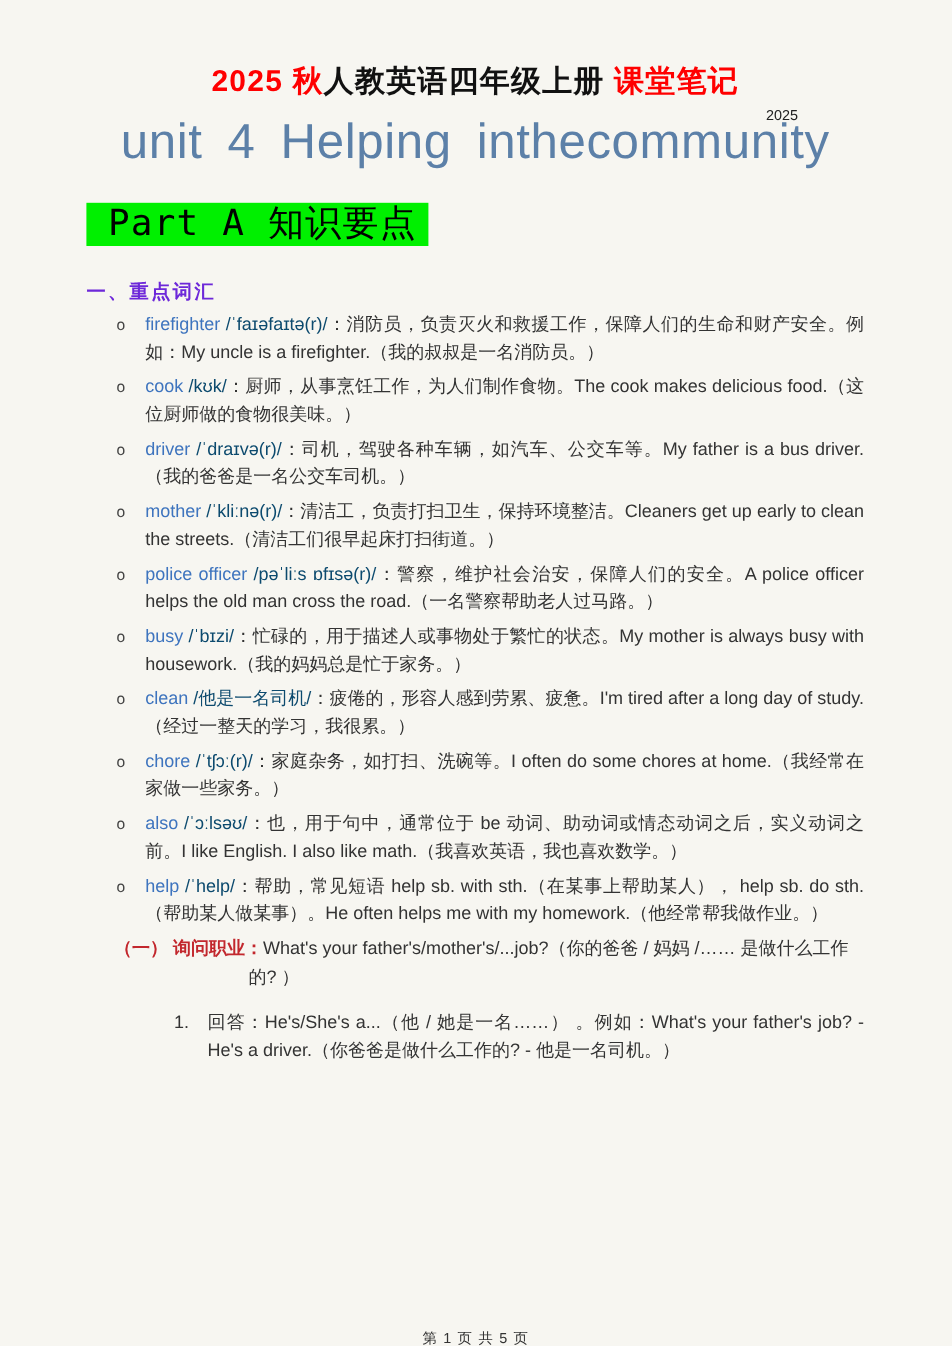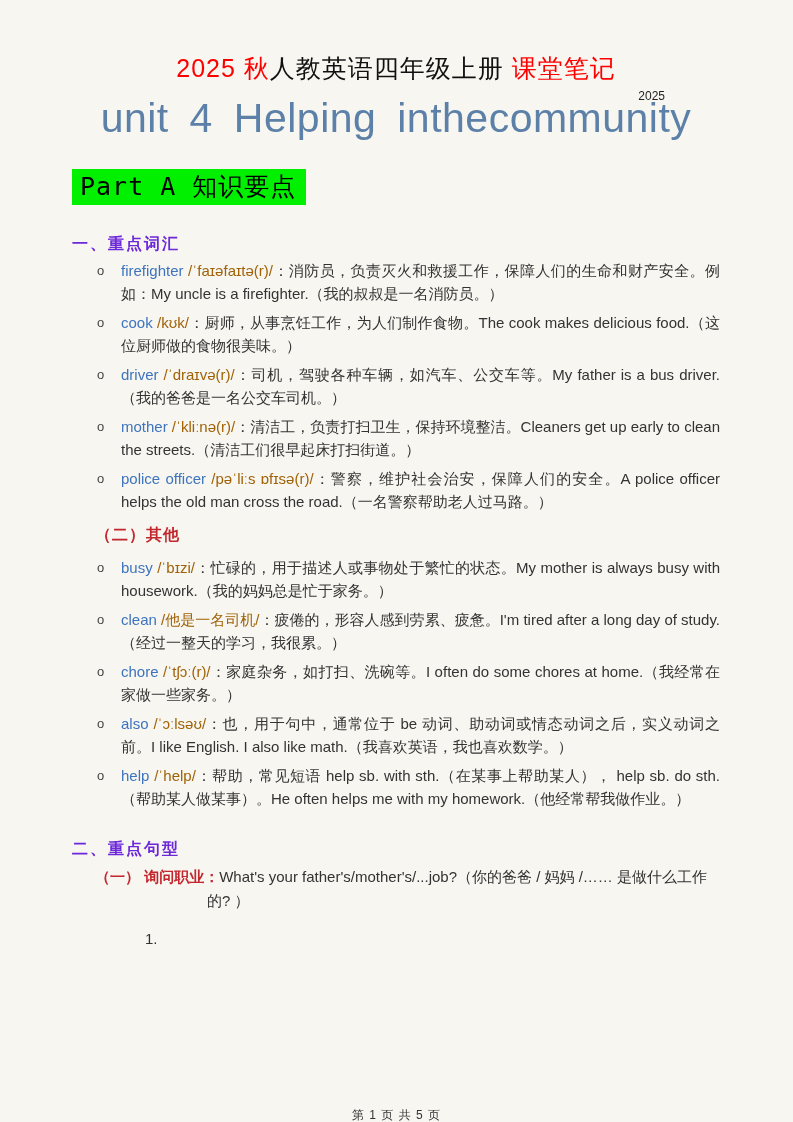--- a/index.html
+++ b/index.html
@@ -6,34 +6,34 @@
   body{
     width:793px;height:1122px;
     background:#f7f6f1;
     font-family:"Liberation Sans", sans-serif;
     color:#333;
     position:relative;
     overflow:hidden;
   }
   .page{position:relative;width:100%;height:100%;padding:0 73px 0 72px;box-sizing:border-box;}
   .corner-mark{position:absolute;top:37px;right:128px;font-size:12px;color:#222;}
-  .doc-title{margin-top:52px;text-align:center;font-size:25px;font-weight:normal;line-height:33px;letter-spacing:1px;color:#111;}
+  .doc-title{margin-top:52px;text-align:center;font-size:25px;font-weight:bold;line-height:33px;letter-spacing:1px;color:#111;}
   .doc-title .red{color:#ff0000;}
   .unit-title{margin-top:8px;text-align:center;font-size:41px;line-height:50px;color:#5c80a8;word-spacing:9px;letter-spacing:0.5px;}
   .part-badge{display:inline-block;margin-top:26px;background:#00f000;color:#000;
-    font-family:"DejaVu Sans Mono","Liberation Mono",monospace;font-size:25px;line-height:32px;
-    padding:2px 10px 2px 8px;letter-spacing:1px;}
+    font-family:"DejaVu Sans Mono","Liberation Mono",monospace;font-size:30px;line-height:32px;
+    padding:2px 10px 2px 18px;letter-spacing:1px;}
   h2.sec{font-size:16px;line-height:30px;font-weight:bold;color:#6d28d9;margin:24px 0 0 0;letter-spacing:2px;}
   .sub-red{color:#c2272d;font-weight:bold;font-size:16px;line-height:20px;margin:18px 0 11px 23px;letter-spacing:1px;}
   .sub-red.second{margin-top:12px;}
   ul.words{list-style:none;margin:0 0 0 23px;padding:0;}
   li.word-item{position:relative;padding-left:26px;font-size:15px;line-height:23px;margin-bottom:6px;color:#333;text-align:justify;}
   li.word-item .bullet{position:absolute;left:2px;top:0;font-size:13px;color:#444;}
   .word{color:#3e74be;font-weight:normal;}
-  .ipa{color:#a16207;}
+  .ipa{color:#0c4a6e;}
   .pattern{margin:1px 0 0 23px;font-size:15px;line-height:24px;color:#333;padding-left:112px;text-indent:-112px;}
   .pattern-label{color:#c2272d;font-weight:bold;}
   ol.answers{list-style:none;margin:14px 0 0 73px;padding:0;}
   li.answer-item{position:relative;padding-left:28px;font-size:15px;line-height:23px;color:#333;text-align:justify;}
   li.answer-item .num{position:absolute;left:0;top:0;}
   .footer{position:absolute;bottom:50px;left:0;width:100%;text-align:center;font-size:12px;color:#333;letter-spacing:1px;}
 </style>
 </head>
 <body>
 
@@ -65,47 +65,45 @@
       <span class="bullet">o</span><span class="word">driver</span><span class="ipa"> /ˈdraɪvə(r)/</span><span>：司机，驾驶各种车辆，如汽车、公交车等。My father is a bus driver.（我的爸爸是一名公交车司机。）</span>
     </li>
     <li class="word-item">
       <span class="bullet">o</span><span class="word">mother</span><span class="ipa"> /ˈkliːnə(r)/</span><span>：清洁工，负责打扫卫生，保持环境整洁。Cleaners get up early to clean the streets.（清洁工们很早起床打扫街道。）</span>
     </li>
     <li class="word-item">
       <span class="bullet">o</span><span class="word">police officer</span><span class="ipa"> /pəˈliːs ɒfɪsə(r)/</span><span>：警察，维护社会治安，保障人们的安全。A police officer helps the old man cross the road.（一名警察帮助老人过马路。）</span>
     </li>
   </ul>
 
-  <div class="sub-red second">（二）其他</div>
 
   <ul class="words">
     <li class="word-item">
       <span class="bullet">o</span><span class="word">busy</span><span class="ipa"> /ˈbɪzi/</span><span>：忙碌的，用于描述人或事物处于繁忙的状态。My mother is always busy with housework.（我的妈妈总是忙于家务。）</span>
     </li>
     <li class="word-item">
       <span class="bullet">o</span><span class="word">clean</span><span class="ipa"> /他是一名司机/</span><span>：疲倦的，形容人感到劳累、疲惫。I'm tired after a long day of study.（经过一整天的学习，我很累。）</span>
     </li>
     <li class="word-item">
       <span class="bullet">o</span><span class="word">chore</span><span class="ipa"> /ˈtʃɔː(r)/</span><span>：家庭杂务，如打扫、洗碗等。I often do some chores at home.（我经常在家做一些家务。）</span>
     </li>
     <li class="word-item">
       <span class="bullet">o</span><span class="word">also</span><span class="ipa"> /ˈɔːlsəʊ/</span><span>：也，用于句中，通常位于 be 动词、助动词或情态动词之后，实义动词之前。I like English. I also like math.（我喜欢英语，我也喜欢数学。）</span>
     </li>
     <li class="word-item">
       <span class="bullet">o</span><span class="word">help</span><span class="ipa"> /ˈhelp/</span><span>：帮助，常见短语 help sb. with sth.（在某事上帮助某人）， help sb. do sth.（帮助某人做某事）。He often helps me with my homework.（他经常帮我做作业。）</span>
     </li>
   </ul>
 
-  <h2 class="sec">二、重点句型</h2>
 
   <div class="pattern">
     <span class="pattern-label">（一） 询问职业：</span><span>What's your father's/mother's/...job?（你的爸爸 / 妈妈 /…… 是做什么工作的? ）</span>
   </div>
 
   <ol class="answers">
     <li class="answer-item">
-      <span class="num">1.</span>
+      <span class="num">1.</span><span>回答：He's/She's a...（他 / 她是一名……） 。例如：What's your father's job? - He's a driver.（你爸爸是做什么工作的? - 他是一名司机。）</span>
     </li>
   </ol>
 
   <div class="footer">第 1 页 共 5 页</div>
 
 </div>
 
 </body></html>

